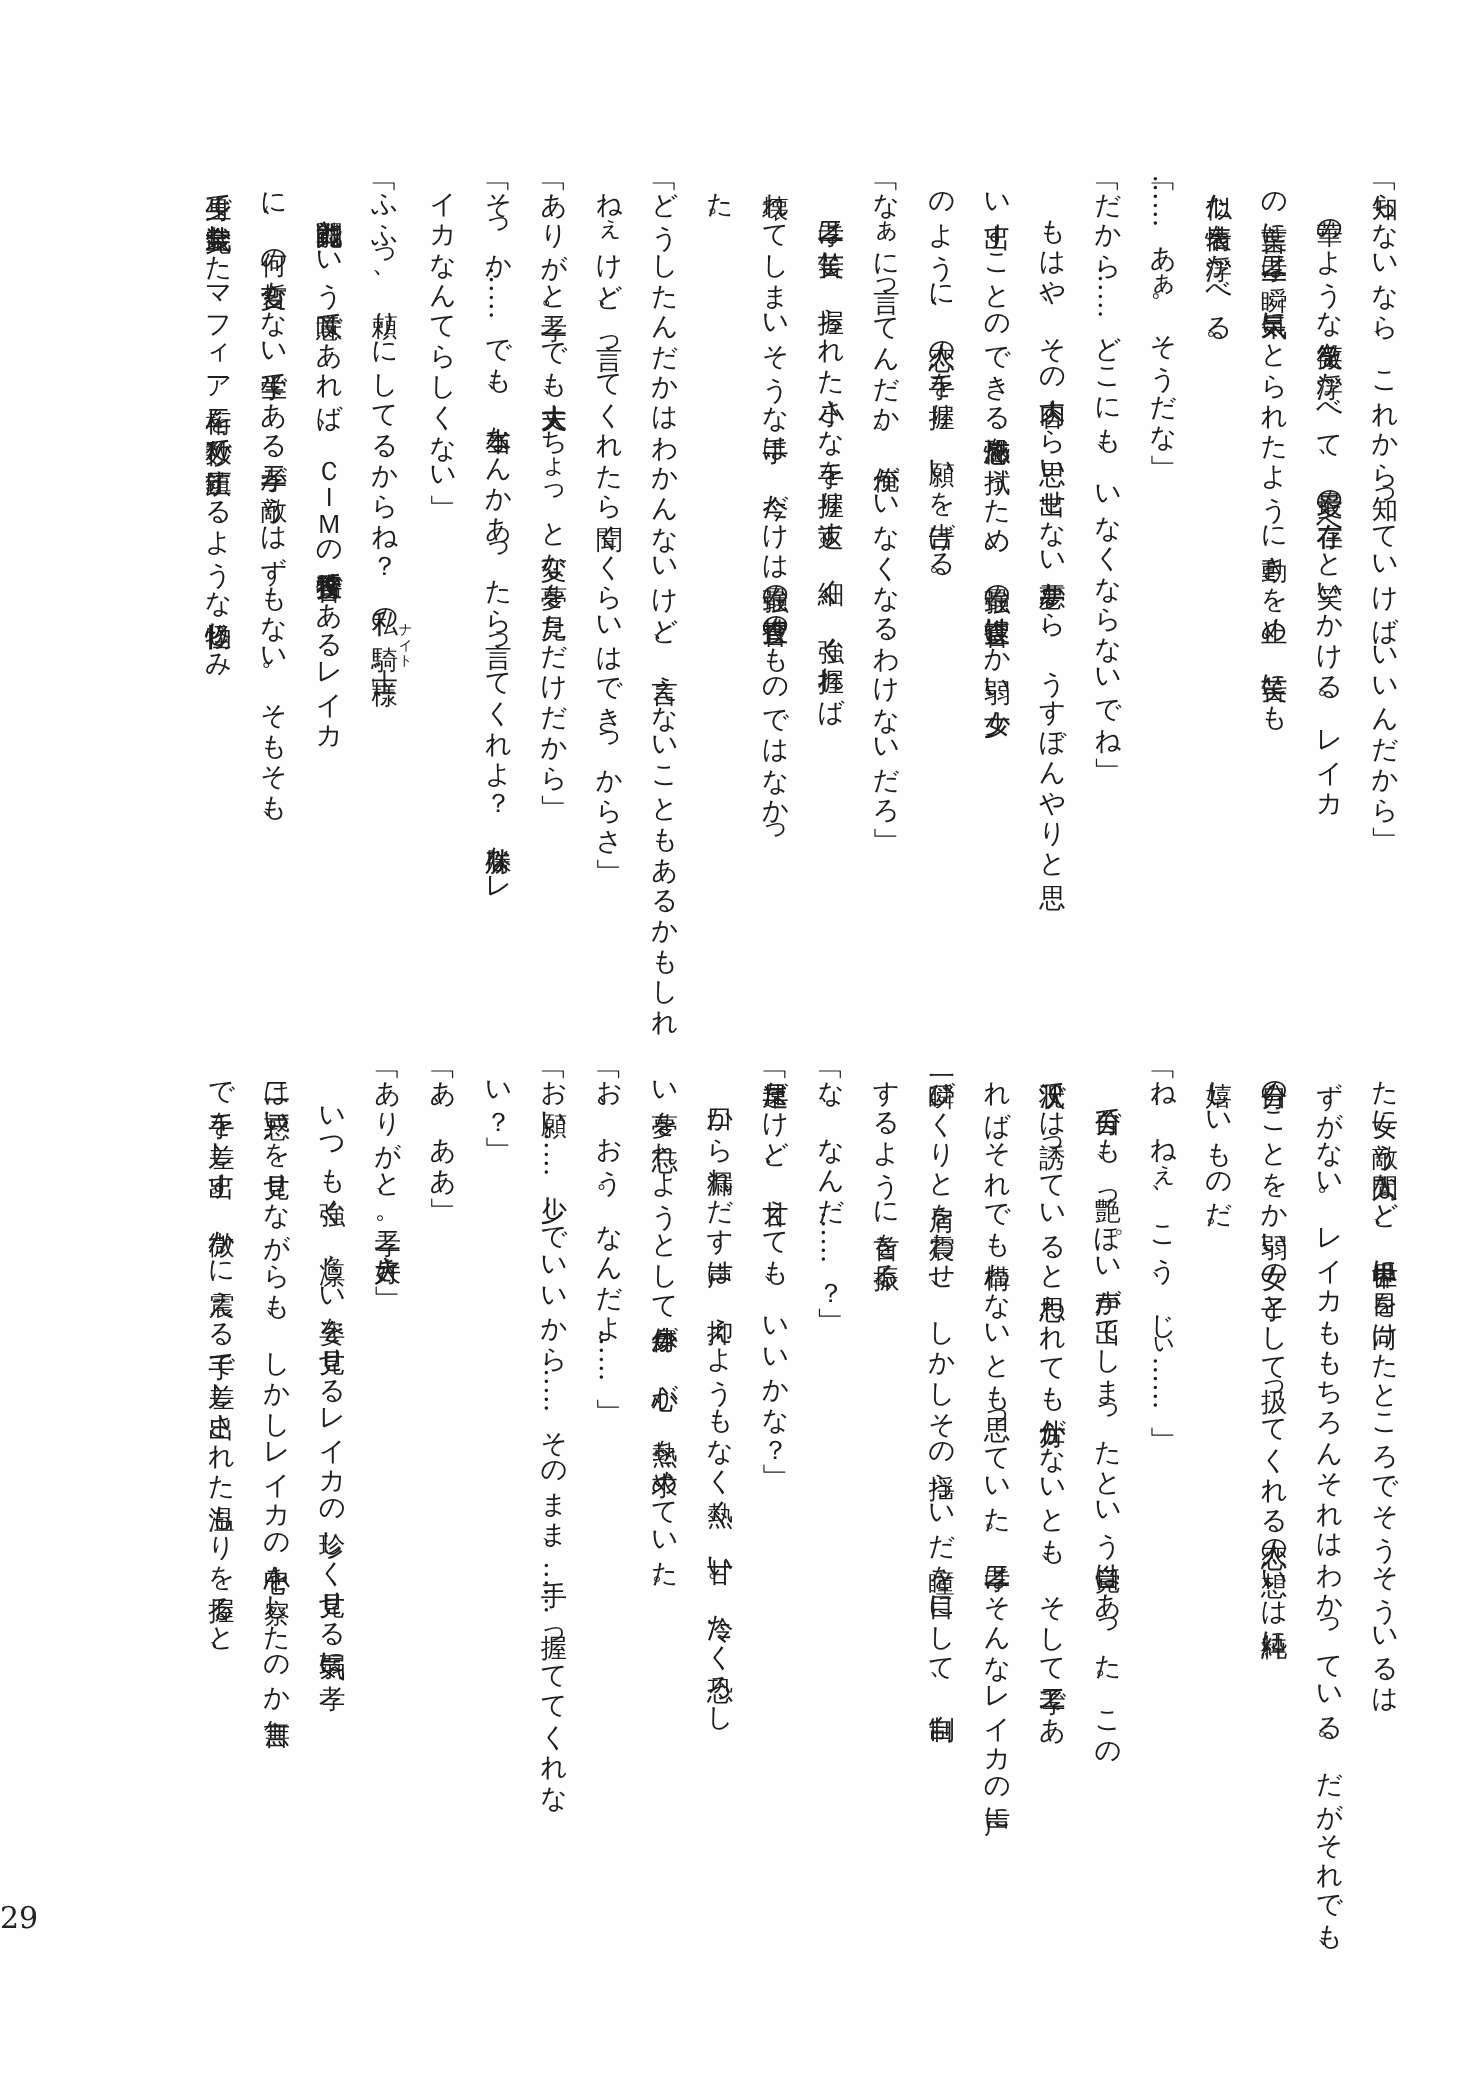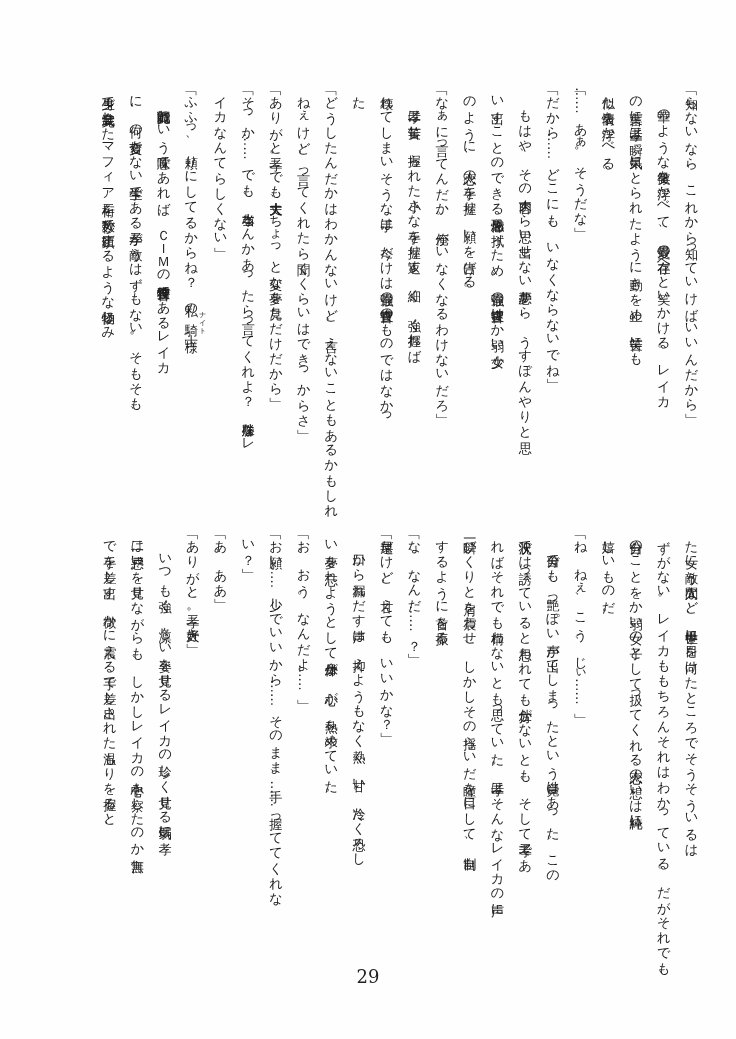--- a/index.html
+++ b/index.html
@@ -33,24 +33,23 @@
   }
   ruby rt {
     font-size: 6.8px;
     letter-spacing: 0;
   }
   .page-number {
     position: absolute;
     top: 950px;
     left: 0;
     width: 100%;
-    text-align: center;
-    font-size: 18px;
+    text-align: left;
+    font-size: 15px;
     color: #222222;
-    margin-top: 16px;
   }
 </style>
 </head>
 <body>
 
 <div class="page">
   <div class="vblock vblock-top">
       <div class="tline">「知らないなら、これから知っていけばいいんだから」</div>
       <div class="tline">　華のような微笑を浮かべて、最愛の存在へと笑いかける。レイカ</div>
       <div class="tline">の言葉に孝二は一瞬、呆気にとられたように動きを止め、苦笑にも</div>

